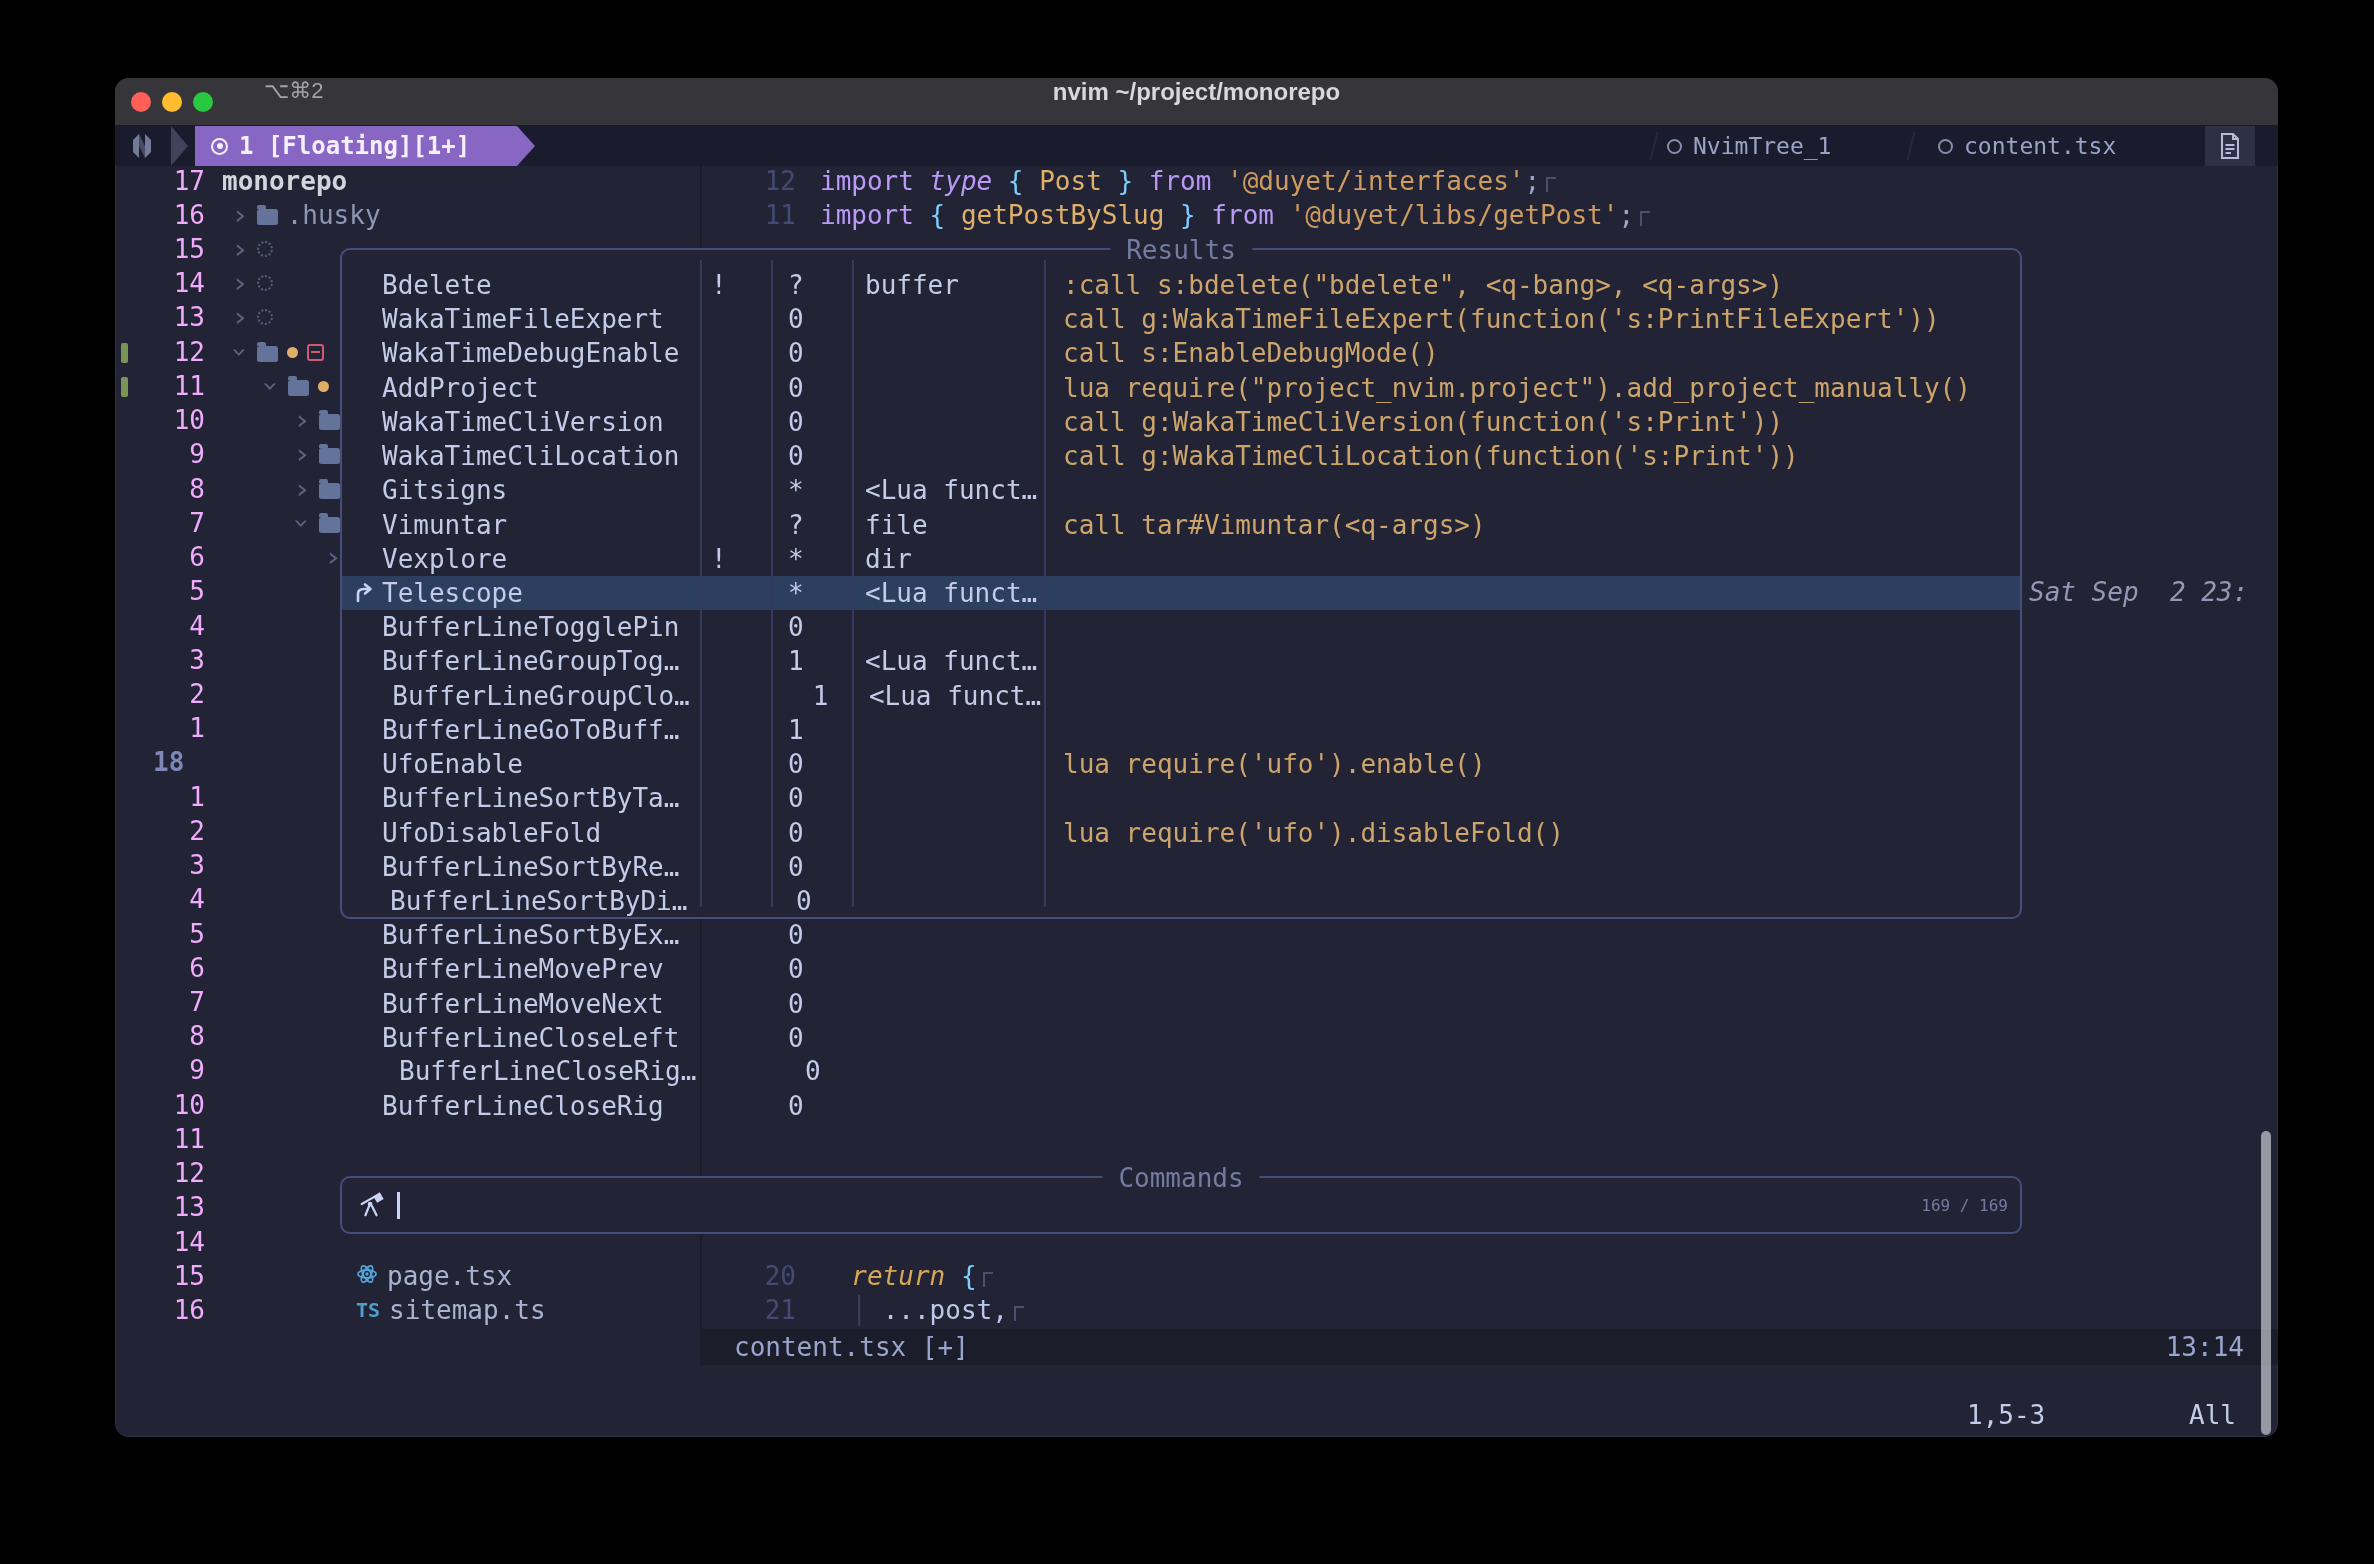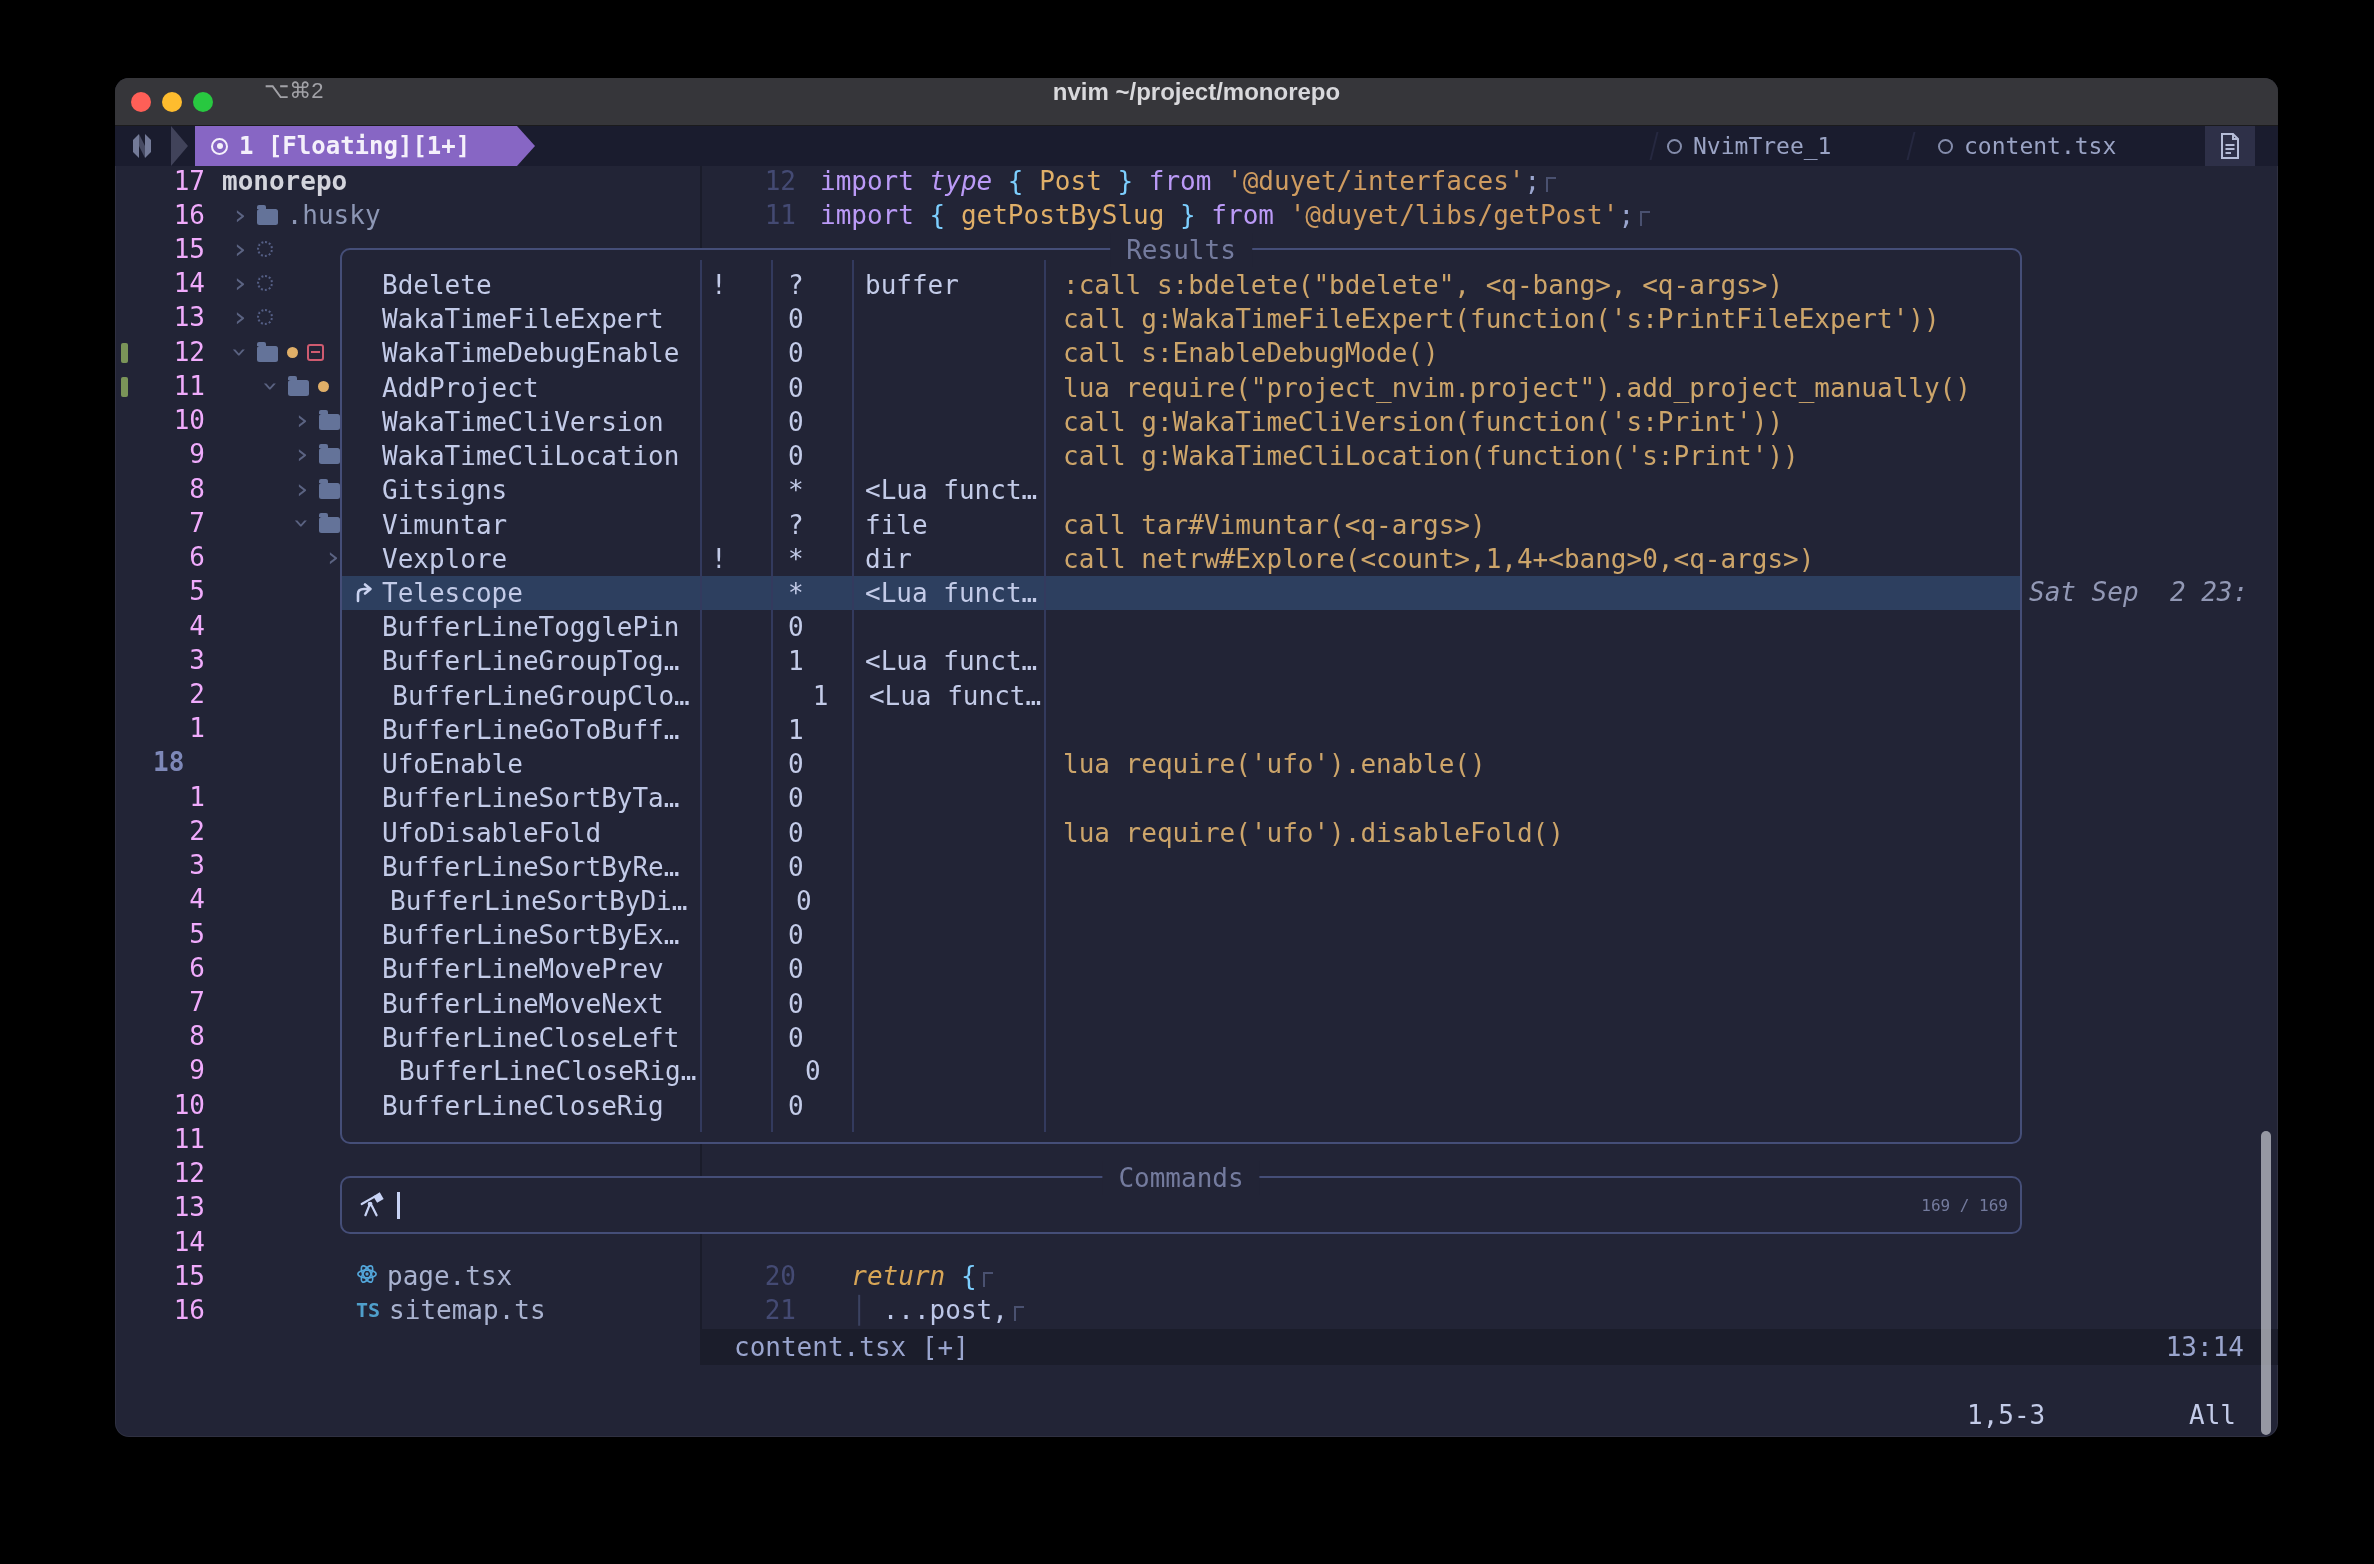--- a/index.html
+++ b/index.html
@@ -62,21 +62,21 @@
   .tk-semi { color:#9aa5ce; } .tk-fg { color:#bdc7e8; }
   .tk-ret { color:#d8a657; font-style:italic; } .tk-guide { color:#3b4261; }
   .tk-eol { display:inline-block; width:10px; height:15px; border-left:2px solid #4a5170; border-top:2px solid #4a5170; margin-left:6px; transform:translateY(2px); }
 
   .vdiv { position:absolute; left:585px; top:88px; width:2px; height:1163px; background:#1a1c2a; }
   .clock { position:absolute; left:1914px; top:497px; height:34px; line-height:34px; color:#9298b5; font-style:italic; font-size:26px; white-space:pre; }
   .gmark { position:absolute; left:6px; width:7px; height:20px; background:#8aa85e; border-radius:2px; opacity:.85; }
 
   
   .float { position:absolute; left:225px; background:#222436; border:2px solid #454e78; border-radius:10px; }
-  .float.results { top:170px; width:1682px; height:896px; }
+  .float.results { top:170px; width:1682px; height:671px; }
   .float.prompt  { top:1098px; width:1682px; height:58px; }
   .float-title { position:absolute; top:-17px; left:50%; transform:translateX(-50%); background:#222436; padding:0 16px; color:#747b9e; font-size:26px; height:34px; line-height:34px; white-space:pre; }
 
   .vline { position:absolute; top:10px; bottom:10px; width:1.5px; background:#333a5e; }
 
   .rrow { position:absolute; left:0; right:0; height:34px; display:flex; align-items:center; font-size:26px; color:#c3cbe8; }
   .rrow.sel { background:#2d3f5f; }
   .rc-name { width:358px; padding-left:40px; white-space:pre; overflow:hidden; }
   .rc-bang { width:71px; padding-left:11px; }
   .rc-count { width:82px; padding-left:17px; }
@@ -398,21 +398,20 @@
             <div class="rc-bang"></div>
             <div class="rc-count">?</div>
             <div class="rc-type">file</div>
             <div class="rc-def">call tar#Vimuntar(&lt;q-args&gt;)</div>
           </div>
           <div class="rrow" style="top: 292px;">
             <div class="rc-name">Vexplore</div>
             <div class="rc-bang">!</div>
             <div class="rc-count">*</div>
             <div class="rc-type">dir</div>
-            <div class="rc-def">call netrw#Explore(&lt;count&gt;,1,4+&lt;bang&gt;0,&lt;q-args&gt;)</div>
           </div>
           <div class="rrow sel" style="top: 326px;">
             <div class="rc-name">Telescope</div>
             <div class="rc-bang"></div>
             <div class="rc-count">*</div>
             <div class="rc-type">&lt;Lua funct…</div>
             <div class="rc-def"></div>
             <span class="sel-arrow"><svg viewBox="0 0 24 24" width="24" height="24">
                 <path d="M4 20 L4 13 Q4 8 10 8 L15 8 M11 3.5 L16.5 8 L11 12.5" fill="none" stroke="#c9d2f0" stroke-width="2.6" stroke-linecap="round" stroke-linejoin="round"></path>
               </svg></span>

